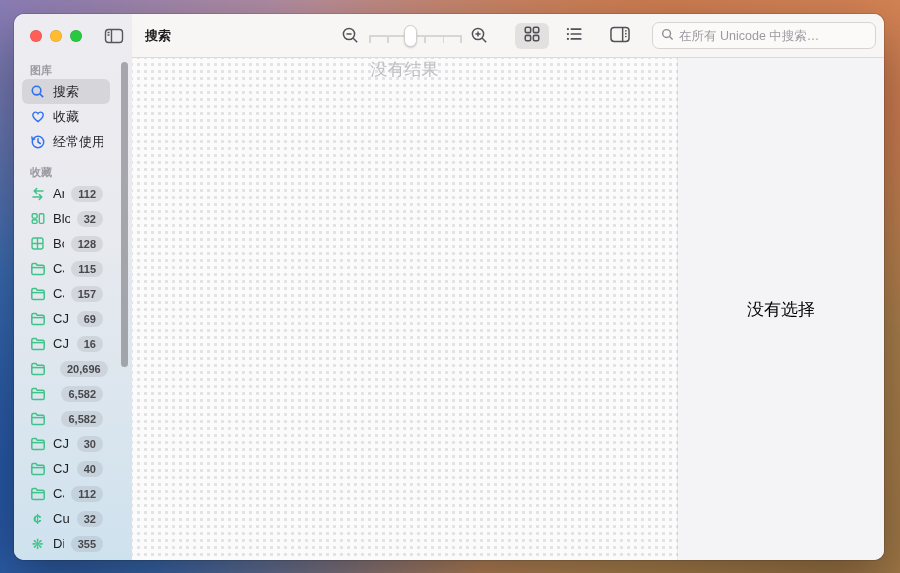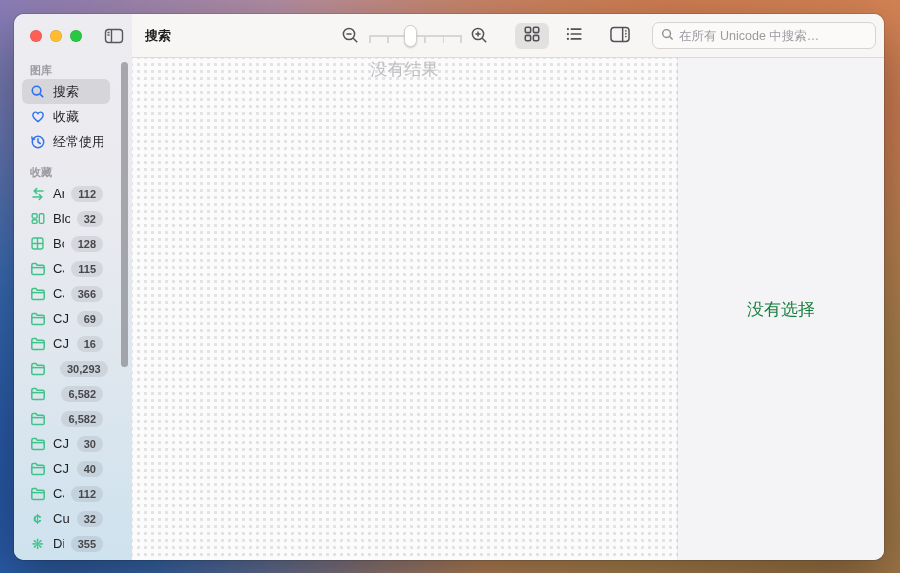--- a/index.html
+++ b/index.html
@@ -93,21 +93,21 @@
   .results-area{
     width:546px; flex:0 0 546px; position:relative;
     background-color:#fbfbfc;
     background-image:radial-gradient(#e2e2e4 1.4px, transparent 1.5px);
     background-size:7px 7px; background-position:3px 3px;
     border-right:1px solid rgba(0,0,0,.07);
     display:flex; justify-content:center;
   }
   .empty-main{ font-size:17px; color:#bdbdbf; }
   .inspector{ flex:1; background:#f4f3f6; display:flex; align-items:center; justify-content:center; }
-  .empty-insp{ font-size:17px; color:#15803d; }
+  .empty-insp{ font-size:17px; color:#000000; }
 </style>
 </head>
 <body>
 
 <div class="desktop">
   <div class="window">
 
     <aside class="sidebar">
       <div class="sidebar-titlebar">
         <div class="traffic-lights">
@@ -213,21 +213,21 @@
               </div>
 
               <div class="row c">
                 <span class="ric">
                   <svg width="16" height="14" viewBox="0 0 16 14" fill="none" stroke="currentColor" stroke-width="1.5">
                     <path d="M1.8 3.2c0-.9.7-1.6 1.5-1.6h2.6l1.4 1.7h5.4c.9 0 1.5.7 1.5 1.6v6c0 .9-.6 1.6-1.5 1.6H3.3c-.8 0-1.5-.7-1.5-1.6z"></path>
                     <path d="M1.8 5.6h12.4"></path>
                   </svg>
                 </span>
                 <span class="rlb">CJ…</span>
-                <span class="badge">366</span>
+                <span class="badge">157</span>
               </div>
 
               <div class="row c">
                 <span class="ric">
                   <svg width="16" height="14" viewBox="0 0 16 14" fill="none" stroke="currentColor" stroke-width="1.5">
                     <path d="M1.8 3.2c0-.9.7-1.6 1.5-1.6h2.6l1.4 1.7h5.4c.9 0 1.5.7 1.5 1.6v6c0 .9-.6 1.6-1.5 1.6H3.3c-.8 0-1.5-.7-1.5-1.6z"></path>
                     <path d="M1.8 5.6h12.4"></path>
                   </svg>
                 </span>
                 <span class="rlb">CJK…</span>
@@ -246,21 +246,21 @@
               </div>
 
               <div class="row c">
                 <span class="ric">
                   <svg width="16" height="14" viewBox="0 0 16 14" fill="none" stroke="currentColor" stroke-width="1.5">
                     <path d="M1.8 3.2c0-.9.7-1.6 1.5-1.6h2.6l1.4 1.7h5.4c.9 0 1.5.7 1.5 1.6v6c0 .9-.6 1.6-1.5 1.6H3.3c-.8 0-1.5-.7-1.5-1.6z"></path>
                     <path d="M1.8 5.6h12.4"></path>
                   </svg>
                 </span>
                 <span class="rlb">…</span>
-                <span class="badge">30,293</span>
+                <span class="badge">20,696</span>
               </div>
 
               <div class="row c">
                 <span class="ric">
                   <svg width="16" height="14" viewBox="0 0 16 14" fill="none" stroke="currentColor" stroke-width="1.5">
                     <path d="M1.8 3.2c0-.9.7-1.6 1.5-1.6h2.6l1.4 1.7h5.4c.9 0 1.5.7 1.5 1.6v6c0 .9-.6 1.6-1.5 1.6H3.3c-.8 0-1.5-.7-1.5-1.6z"></path>
                     <path d="M1.8 5.6h12.4"></path>
                   </svg>
                 </span>
                 <span class="rlb">…</span>

